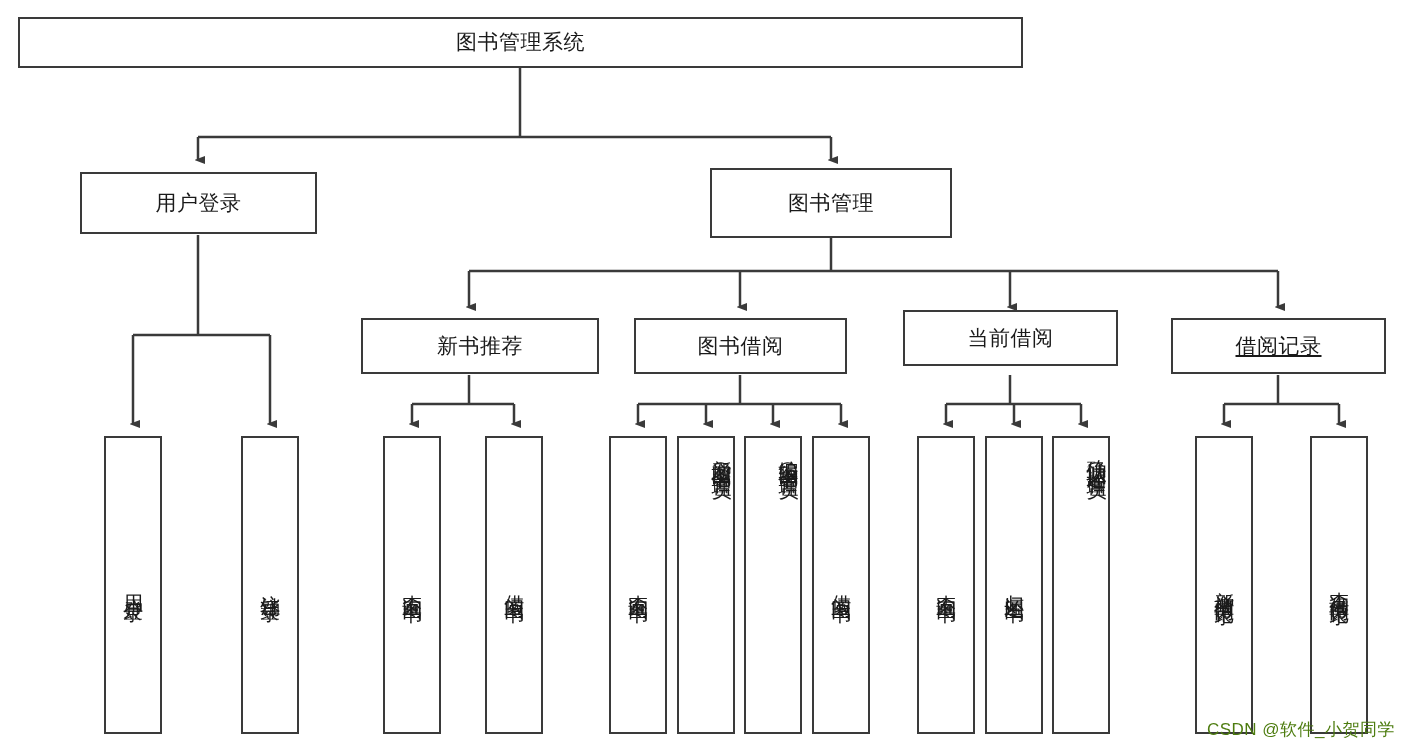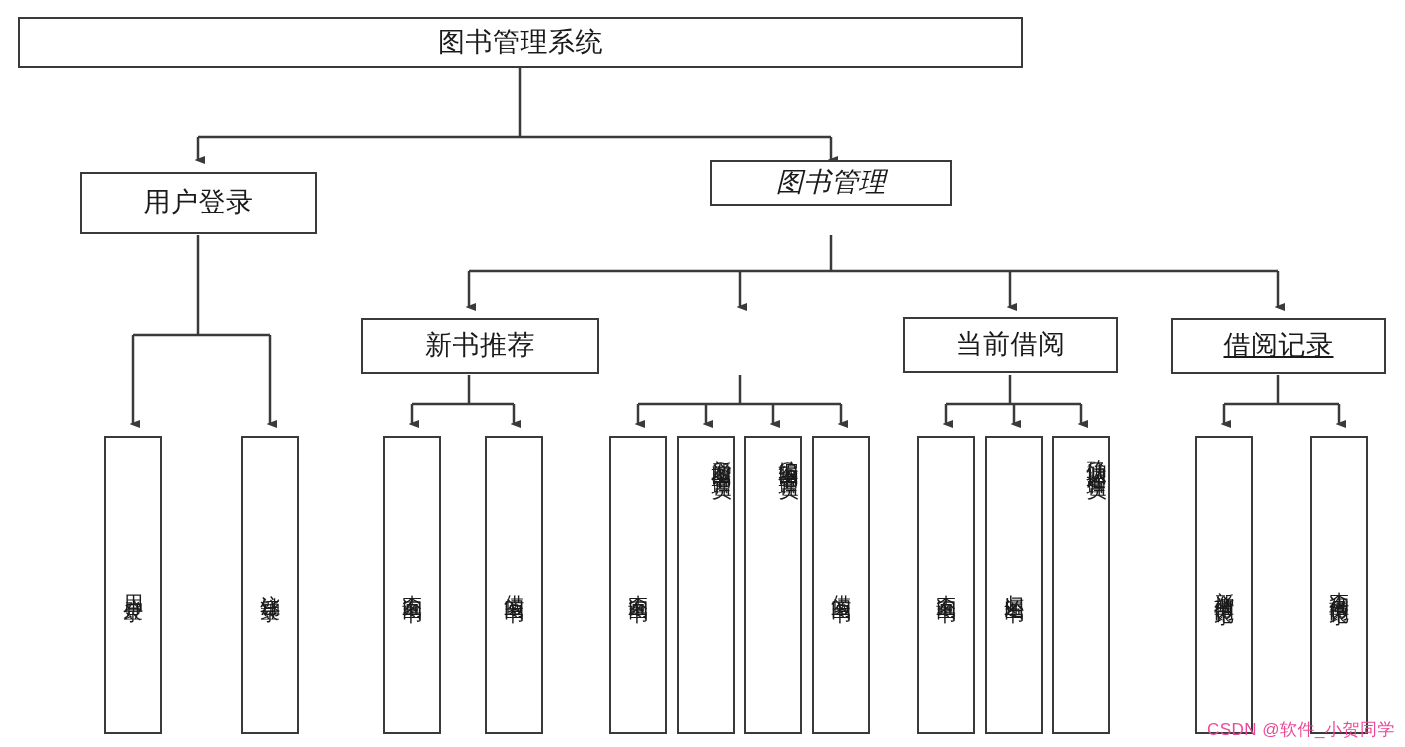--- a/index.html
+++ b/index.html
@@ -26,21 +26,21 @@
     box-sizing: border-box;
     border: 2px solid #3a3a3a;
     background: #ffffff;
     display: flex;
     align-items: center;
     justify-content: center;
     text-align: center;
     line-height: 1.18;
   }
   .node.h-node {
-    font-size: 27px;
+    font-size: 21px;
     letter-spacing: 0.5px;
   }
   .node.v-node {
     font-size: 20px;
     writing-mode: vertical-rl;
     text-orientation: upright;
     letter-spacing: 3px;
     padding: 6px 0;
     align-items: flex-start;
     justify-content: flex-start;
@@ -59,21 +59,21 @@
     left: 0; top: 0;
     width: 1405px;
     height: 747px;
     pointer-events: none;
   }
   .watermark {
     position: absolute;
     right: 10px;
     bottom: 6px;
     font-size: 17px;
-    color: #ec4899;
+    color: #4d7c0f;
     letter-spacing: 0.5px;
     white-space: nowrap;
     margin-top: 20px;
   }
 </style>
 </head>
 <body>
 
 <div id="canvas">
 
@@ -127,28 +127,31 @@
     </g>
   </svg>
 
   <div class="node h-node" style="left:18px; top:17px; width:1005px; height:51px;">
     <span>图书管理系统</span>
   </div>
 
   <div class="node h-node" style="left:80px; top:172px; width:237px; height:62px;">
     <span>用户登录</span>
   </div>
-  <div class="node h-node" style="left:710px; top:160px; width:242px; height:46px;font-style:italic;">
+  <div class="node h-node" style="left:710px; top:168px; width:242px; height:70px;">
     <span>图书管理</span>
   </div>
 
   <div class="node h-node" style="left:361px; top:318px; width:238px; height:56px;">
     <span>新书推荐</span>
   </div>
-  <div class="node h-node" style="left:903px; top:317px; width:215px; height:56px;">
+  <div class="node h-node" style="left:634px; top:318px; width:213px; height:56px;">
+    <span>图书借阅</span>
+  </div>
+  <div class="node h-node" style="left:903px; top:310px; width:215px; height:56px;">
     <span>当前借阅</span>
   </div>
   <div class="node h-node" style="left:1171px; top:318px; width:215px; height:56px;text-decoration:underline;">
     <span>借阅记录</span>
   </div>
 
   <div class="node v-node center-text" style="left:104px; top:436px; width:58px; height:298px;">
     <span class="vlabel">用户登录</span>
   </div>
   <div class="node v-node center-text" style="left:241px; top:436px; width:58px; height:298px;">

